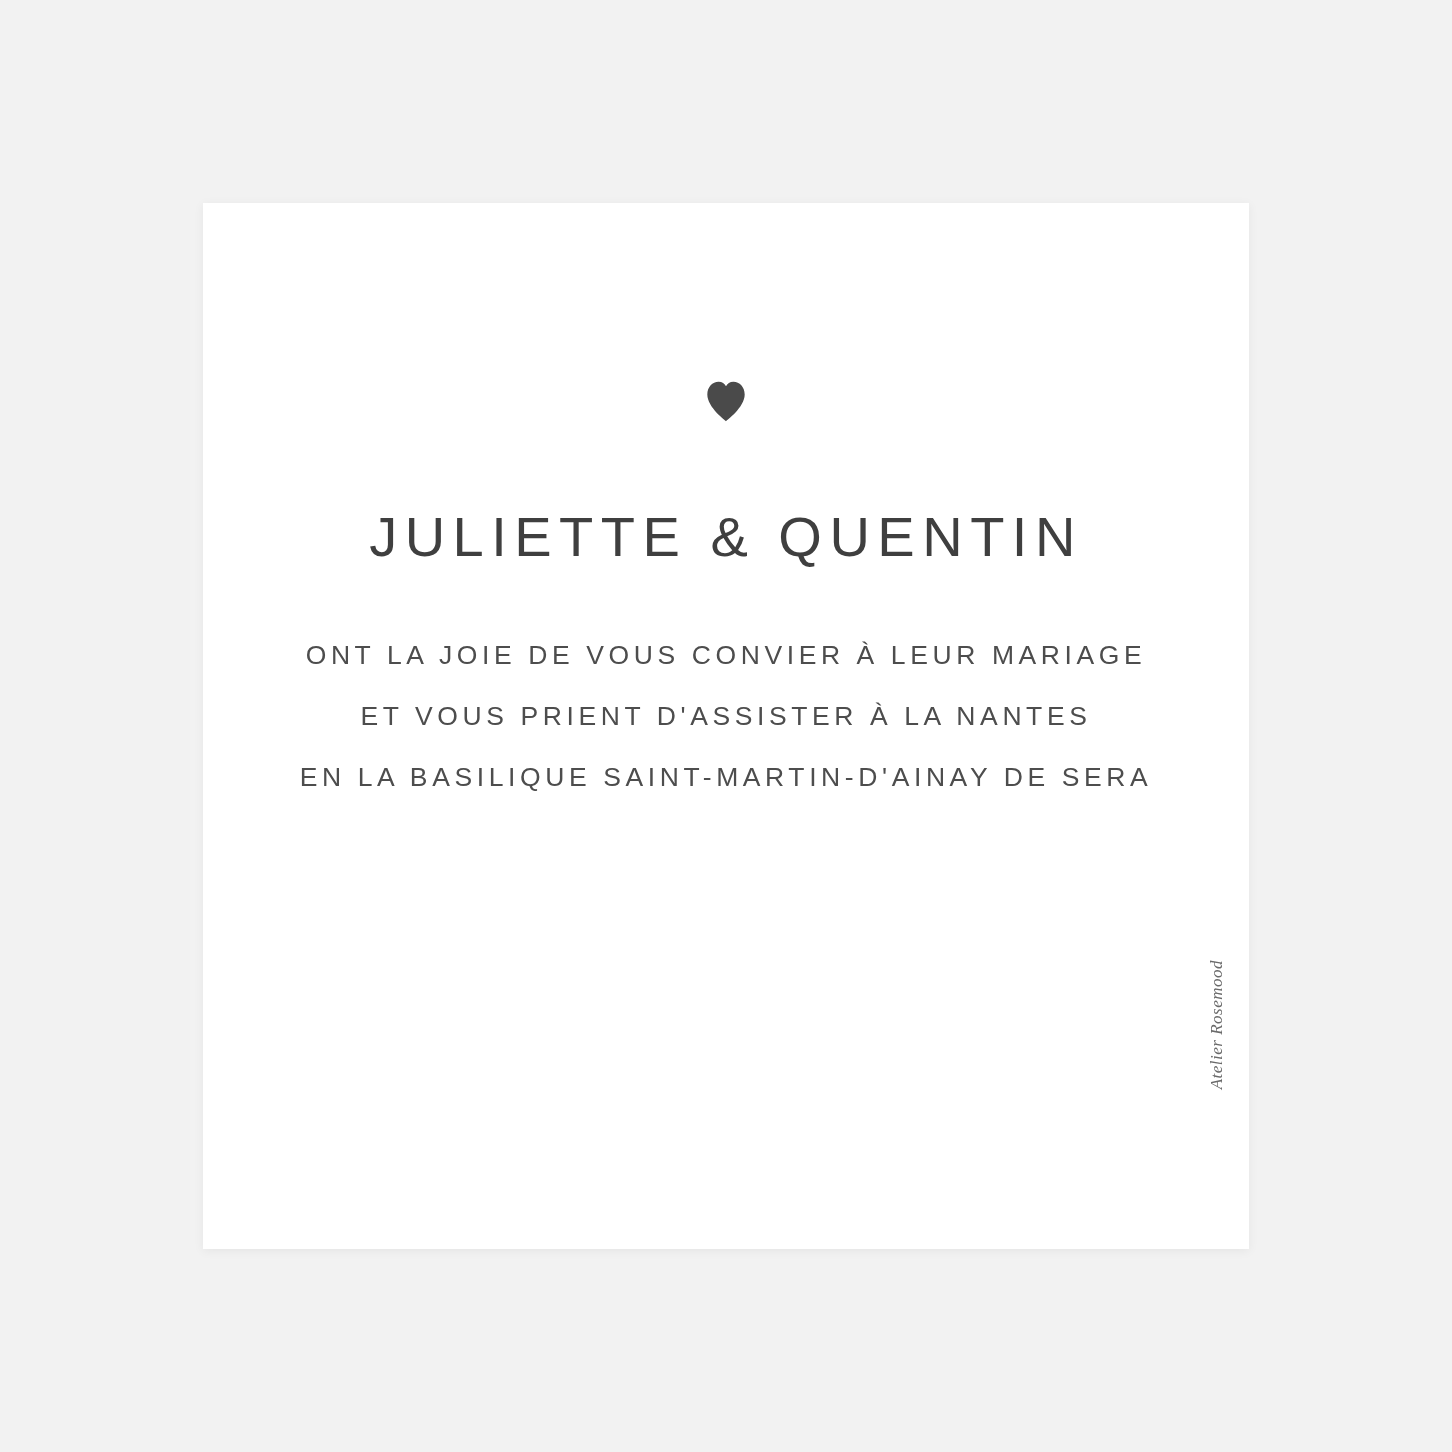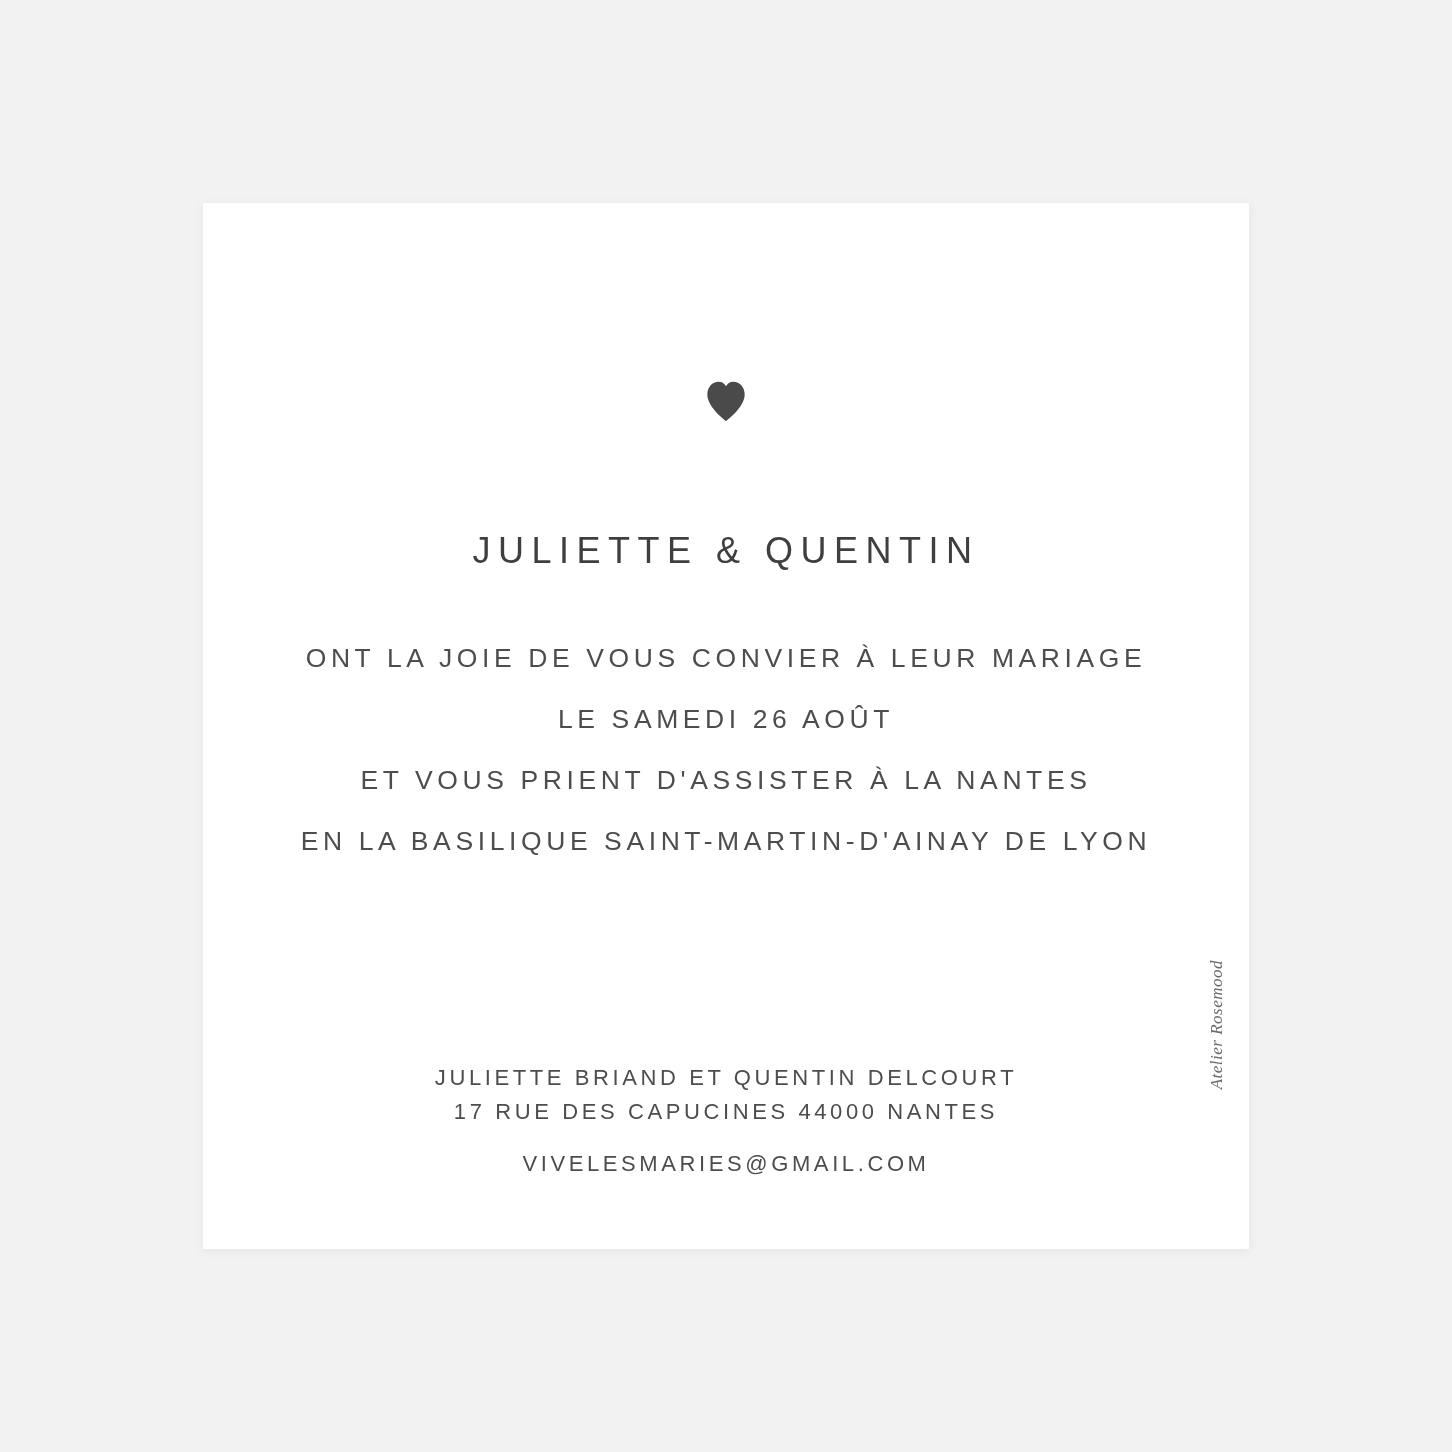--- a/index.html
+++ b/index.html
@@ -37,22 +37,22 @@
   .heart {
     margin-top: 175px;
     width: 46px;
     height: 46px;
     color: #4a4a4a;
     display: block;
   }
   .heart svg { display: block; width: 100%; height: 100%; }
 
   .couple-names {
-    margin-top: 106px;
-    font-size: 36px;
+    margin-top: 80px;
+    font-size: 56px;
     letter-spacing: 7.5px;
     color: #3f3f3f;
     font-weight: 400;
     text-align: center;
     white-space: nowrap;
     font-family: "Liberation Sans", sans-serif;
   }
 
   .body-block {
     margin-top: 56px;
@@ -116,27 +116,21 @@
     <div class="heart">
       <svg viewBox="0 0 32 32" xmlns="http://www.w3.org/2000/svg" aria-hidden="true">
         <path fill="currentColor" d="M16 30 C16 30 3 20.5 3 11.5 C3 6.2 6.6 2.6 10.8 2.6 C13.3 2.6 15.1 4 16 5.7 C16.9 4 18.7 2.6 21.2 2.6 C25.4 2.6 29 6.2 29 11.5 C29 20.5 16 30 16 30 Z"></path>
       </svg>
     </div>
 
     <div class="couple-names">JULIETTE &amp; QUENTIN</div>
 
     <div class="body-block">
       <div class="body-line">ONT LA JOIE DE VOUS CONVIER À LEUR MARIAGE</div>
-      <div class="body-line">LE SAMEDI 26 AOÛT</div>
       <div class="body-line">ET VOUS PRIENT D'ASSISTER À LA NANTES</div>
-      <div class="body-line">EN LA BASILIQUE SAINT-MARTIN-D'AINAY DE LYON</div>
+      <div class="body-line">EN LA BASILIQUE SAINT-MARTIN-D'AINAY DE SERA</div>
     </div>
 
-    <div class="footer-block">
-      <div class="footer-line">JULIETTE BRIAND ET QUENTIN DELCOURT</div>
-      <div class="footer-line">17 RUE DES CAPUCINES 44000 NANTES</div>
-      <div class="footer-email">VIVELESMARIES@GMAIL.COM</div>
-    </div>
 
     <div class="vertical-credit">Atelier Rosemood</div>
 
   </div>
 </div>
 
 </body></html>

